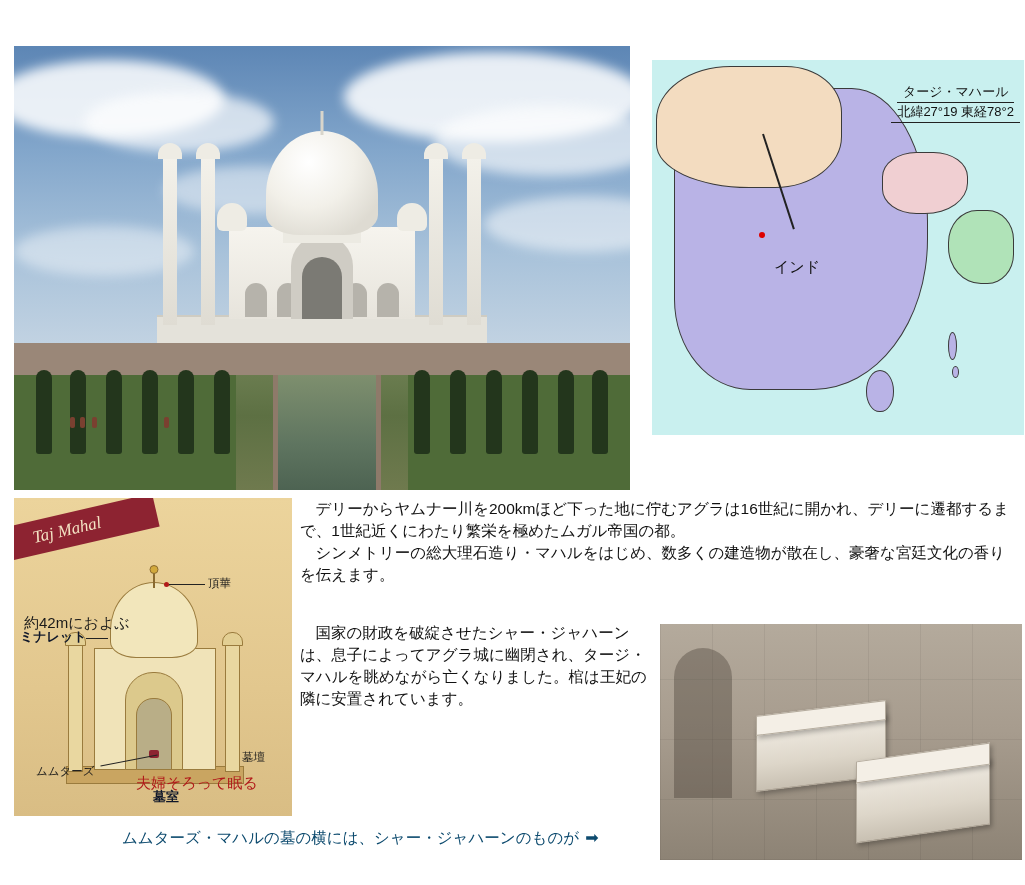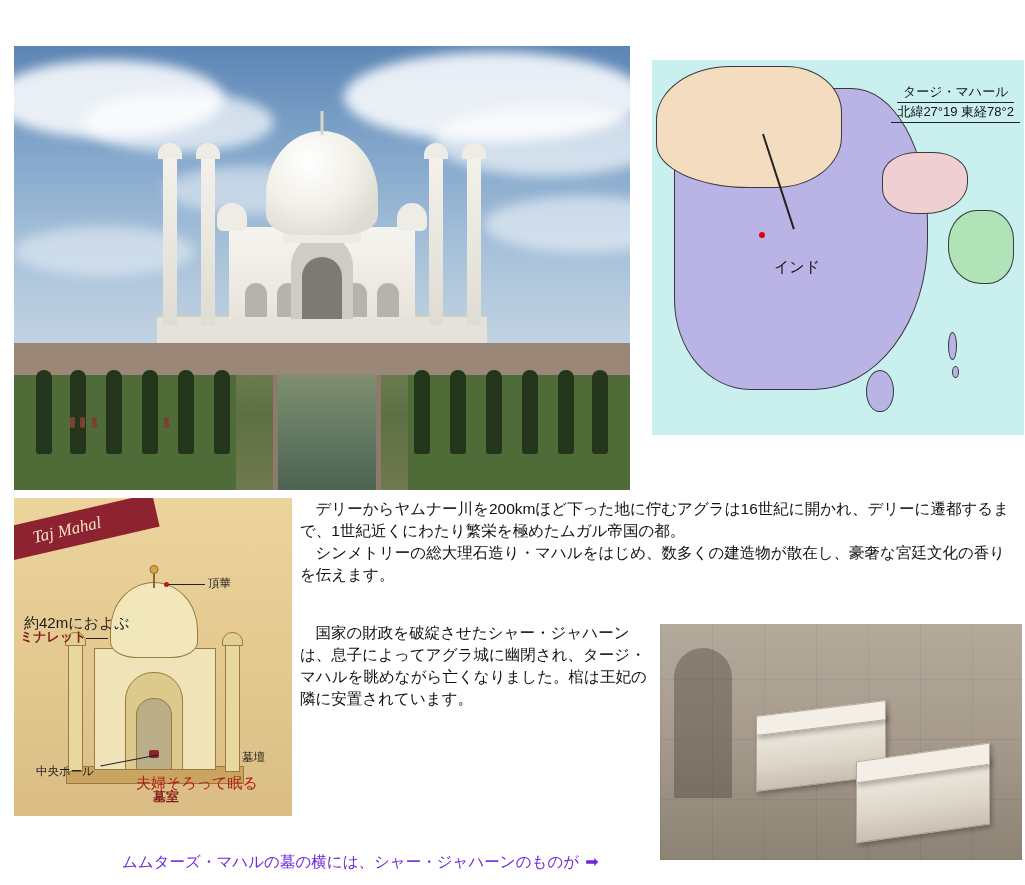--- a/index.html
+++ b/index.html
@@ -405,21 +405,21 @@
     left: 50%; transform: translateX(-50%);
     bottom: 26px; width: 10px; height: 8px;
     background: #8d2331; border-radius: 2px;
   }
   .dg-lbl {
     position: absolute;
     font-size: 11.5px;
     color: #1a1a1a;
     white-space: nowrap;
   }
-  .dg-lbl.red { color: #7f1d1d; font-weight: bold; font-size: 13px; }
+  .dg-lbl.red { color: #0f172a; font-weight: bold; font-size: 13px; }
   .dg-lbl.small { font-size: 15px; }
   .dg-line { position: absolute; background: #222; height: 1px; }
   .dg-dot { position: absolute; width: 5px; height: 5px; background: #b11a1a; border-radius: 50%; }
 
   
   .text-top {
     position: absolute;
     left: 300px;
     top: 498px;
     width: 718px;
@@ -479,23 +479,23 @@
     position: absolute;
     left: 14px; top: 24px; width: 58px; height: 150px;
     background: rgba(60,52,44,0.35);
     border-radius: 29px 29px 0 0;
   }
 
   
   .caption {
     position: absolute;
     left: 122px;
-    top: 852px;
+    top: 828px;
     font-size: 15.5px;
-    color: #6d28d9;
+    color: #0c4a6e;
     white-space: nowrap;
   }
   .caption .arrow { font-size: 16px; padding-left: 6px; }
 </style>
 </head>
 <body>
 
 <div class="page">
 
 
@@ -590,21 +590,21 @@
     </div>
 
     <div class="dg-line" style="left:155px; top:86px; width:36px;"></div>
     <div class="dg-dot" style="left:150px; top:84px;"></div>
     <div class="dg-lbl" style="left:194px; top:78px;text-align:center;">頂華</div>
 
     <div class="dg-lbl small" style="left:10px; top:116px;">約42mにおよぶ</div>
     <div class="dg-lbl red" style="left:6px; top:130px;">ミナレット</div>
     <div class="dg-line" style="left:72px; top:140px; width:22px;"></div>
 
-    <div class="dg-lbl" style="left:22px; top:266px;">中央ホール</div>
+    <div class="dg-lbl" style="left:22px; top:266px;">ムムターズ</div>
     <div class="dg-line" style="left:86px; top:262px; width:58px; transform:rotate(-11deg);"></div>
 
     <div class="dg-lbl" style="left:228px; top:252px;">墓壇</div>
 
     <div class="dg-lbl small" style="left:122px; top:276px; color:#b11a1a;">夫婦そろって眠る</div>
     <div class="dg-lbl red" style="left:139px; top:290px;">墓室</div>
   </div>
 
   <div class="text-top">
     <p class="indent">デリーからヤムナー川を200kmほど下った地に佇むアグラは16世紀に開かれ、デリーに遷都するまで、1世紀近くにわたり繁栄を極めたムガル帝国の都。</p>

